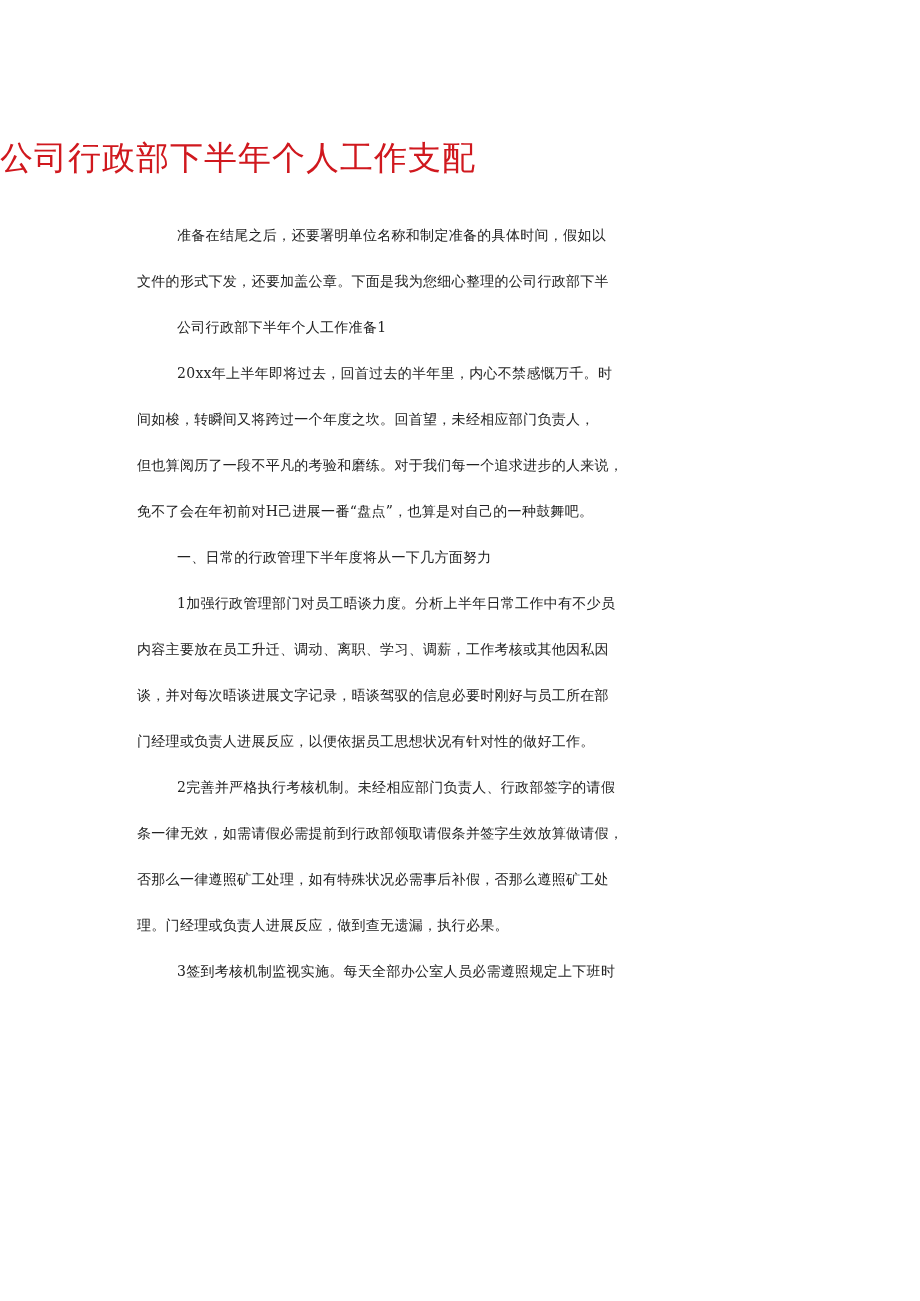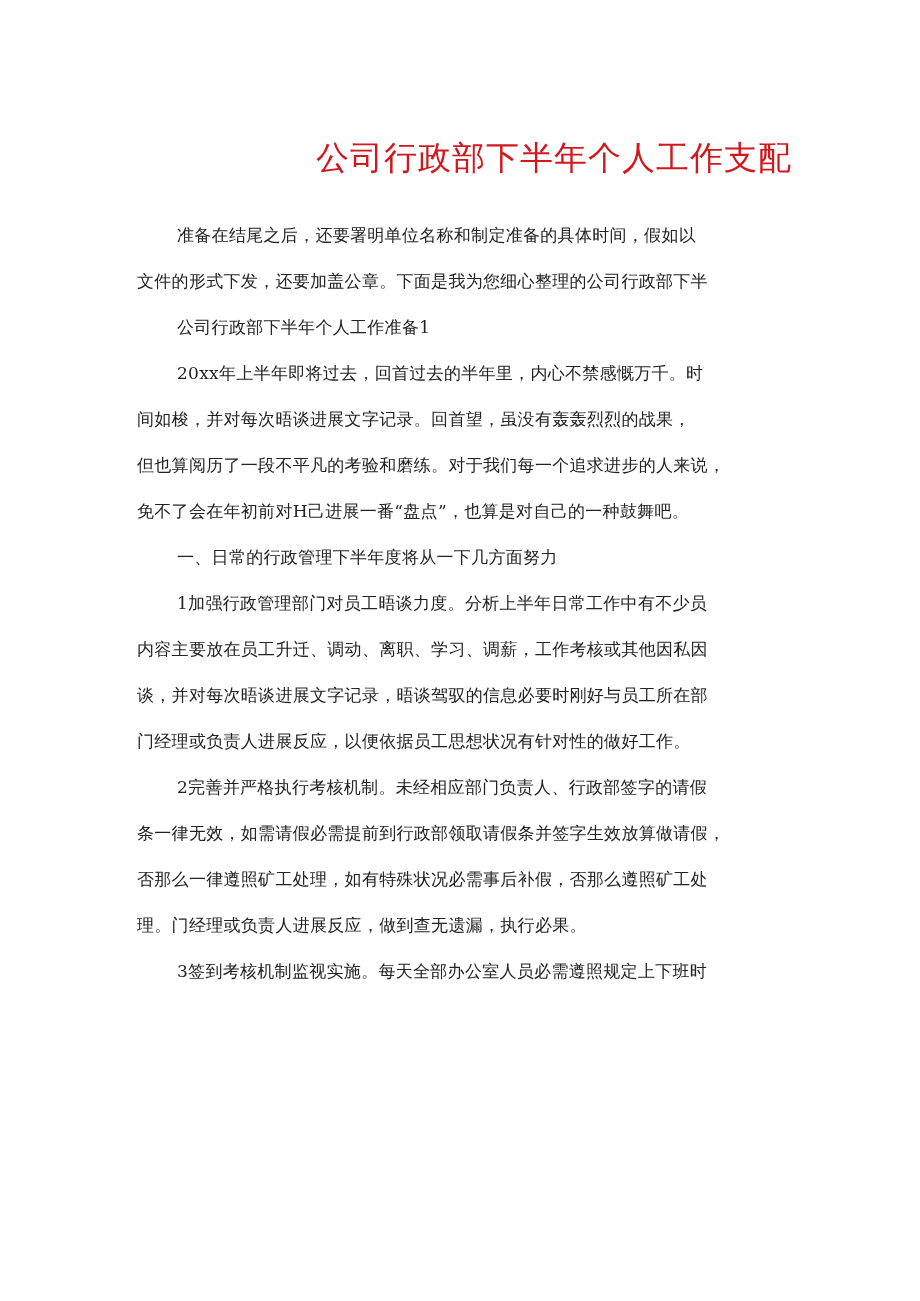--- a/index.html
+++ b/index.html
@@ -21,38 +21,38 @@
     top: 0;
     width: 920px;
     height: 1301px;
     background: #ffffff;
   }
   .doc-title {
     position: absolute;
     left: 0;
     top: 132px;
     width: 792px;
-    text-align: right;
+    text-align: left;
     font-size: 33px;
     line-height: 52px;
     letter-spacing: 1px;
     color: #d0181e;
     margin: 0;
     font-weight: normal;
   }
   .body-text {
     position: absolute;
     left: 137px;
     top: 212px;
     width: 658px;
   }
   .line {
     height: 46px;
     line-height: 46px;
-    font-size: 17px;
+    font-size: 14px;
     white-space: nowrap;
     overflow: visible;
     letter-spacing: 0.3px;
   }
   .line.indent {
     padding-left: 40px;
   }
 </style>
 </head>
 <body>
@@ -60,21 +60,21 @@
 <div class="page">
   <h1 class="doc-title">公司行政部下半年个人工作支配</h1>
 
   <div class="body-text">
     <div class="line indent">准备在结尾之后，还要署明单位名称和制定准备的具体时间，假如以</div>
     <div class="line">文件的形式下发，还要加盖公章。下面是我为您细心整理的公司行政部下半</div>
 
     <div class="line indent">公司行政部下半年个人工作准备1</div>
 
     <div class="line indent">20xx年上半年即将过去，回首过去的半年里，内心不禁感慨万千。时</div>
-    <div class="line">间如梭，并对每次晤谈进展文字记录。回首望，虽没有轰轰烈烈的战果，</div>
+    <div class="line">间如梭，转瞬间又将跨过一个年度之坎。回首望，未经相应部门负责人，</div>
     <div class="line">但也算阅历了一段不平凡的考验和磨练。对于我们每一个追求进步的人来说，</div>
     <div class="line">免不了会在年初前对H己进展一番“盘点”，也算是对自己的一种鼓舞吧。</div>
 
     <div class="line indent">一、日常的行政管理下半年度将从一下几方面努力</div>
 
     <div class="line indent">1加强行政管理部门对员工晤谈力度。分析上半年日常工作中有不少员</div>
     <div class="line">内容主要放在员工升迁、调动、离职、学习、调薪，工作考核或其他因私因</div>
     <div class="line">谈，并对每次晤谈进展文字记录，晤谈驾驭的信息必要时刚好与员工所在部</div>
     <div class="line">门经理或负责人进展反应，以便依据员工思想状况有针对性的做好工作。</div>
 

